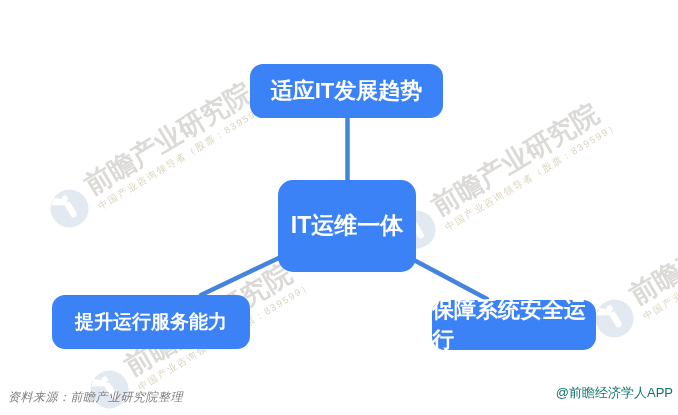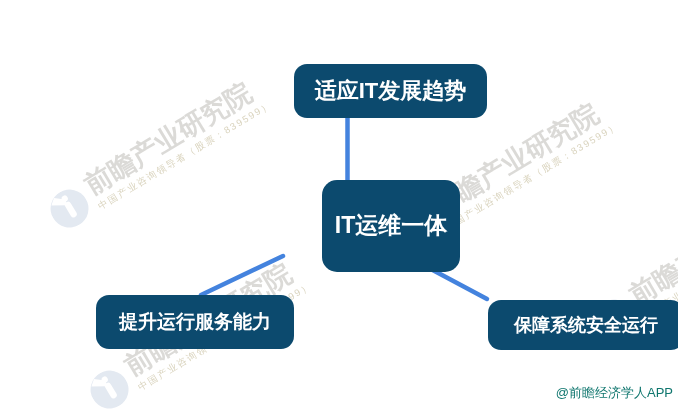--- a/index.html
+++ b/index.html
@@ -29,29 +29,29 @@
     color:rgba(165,162,156,.40);
   }
   .wm-small{
     font-size:9.5px;letter-spacing:1.8px;white-space:nowrap;margin-top:3px;
     color:rgba(175,164,118,.48);
   }
   
   .connectors{position:absolute;left:0;top:0;z-index:2;}
   
   .node{
-    position:absolute;z-index:3;background:#0c4a6e;color:#fff;
+    position:absolute;z-index:3;background:#3b82f6;color:#fff;
     border-radius:13px;display:flex;flex-direction:column;
     align-items:center;justify-content:center;
-    font-weight:700;text-align:left;margin-left:44px;
+    font-weight:700;text-align:left;
   }
   .node-top{left:250px;top:64px;width:193px;height:54px;font-size:22px;}
   .node-center{left:278px;top:180px;width:138px;height:92px;font-size:23px;border-radius:15px;line-height:1.45;}
   .node-bl{left:52px;top:295px;width:198px;height:54px;font-size:19px;}
-  .node-br{left:444px;top:300px;width:196px;height:50px;font-size:18px;}
+  .node-br{left:432px;top:300px;width:164px;height:50px;font-size:22px;}
   
   .src{
     position:absolute;left:8px;top:389px;font-size:12px;font-style:italic;
     color:#7d7d7d;z-index:5;letter-spacing:.5px;
   }
   .credit{
     position:absolute;right:5px;top:384px;font-size:13px;color:#0f766e;z-index:5;
   }
 </style>
 </head>
@@ -124,15 +124,16 @@
   </div>
 
   <div class="node node-bl">
     <span>提升运行服务能力</span>
   </div>
 
   <div class="node node-br">
     <span>保障系统安全运行</span>
   </div>
 
+  <div class="src">资料来源：前瞻产业研究院整理</div>
   <div class="credit">@前瞻经济学人APP</div>
 
 </div>
 
 </body></html>

